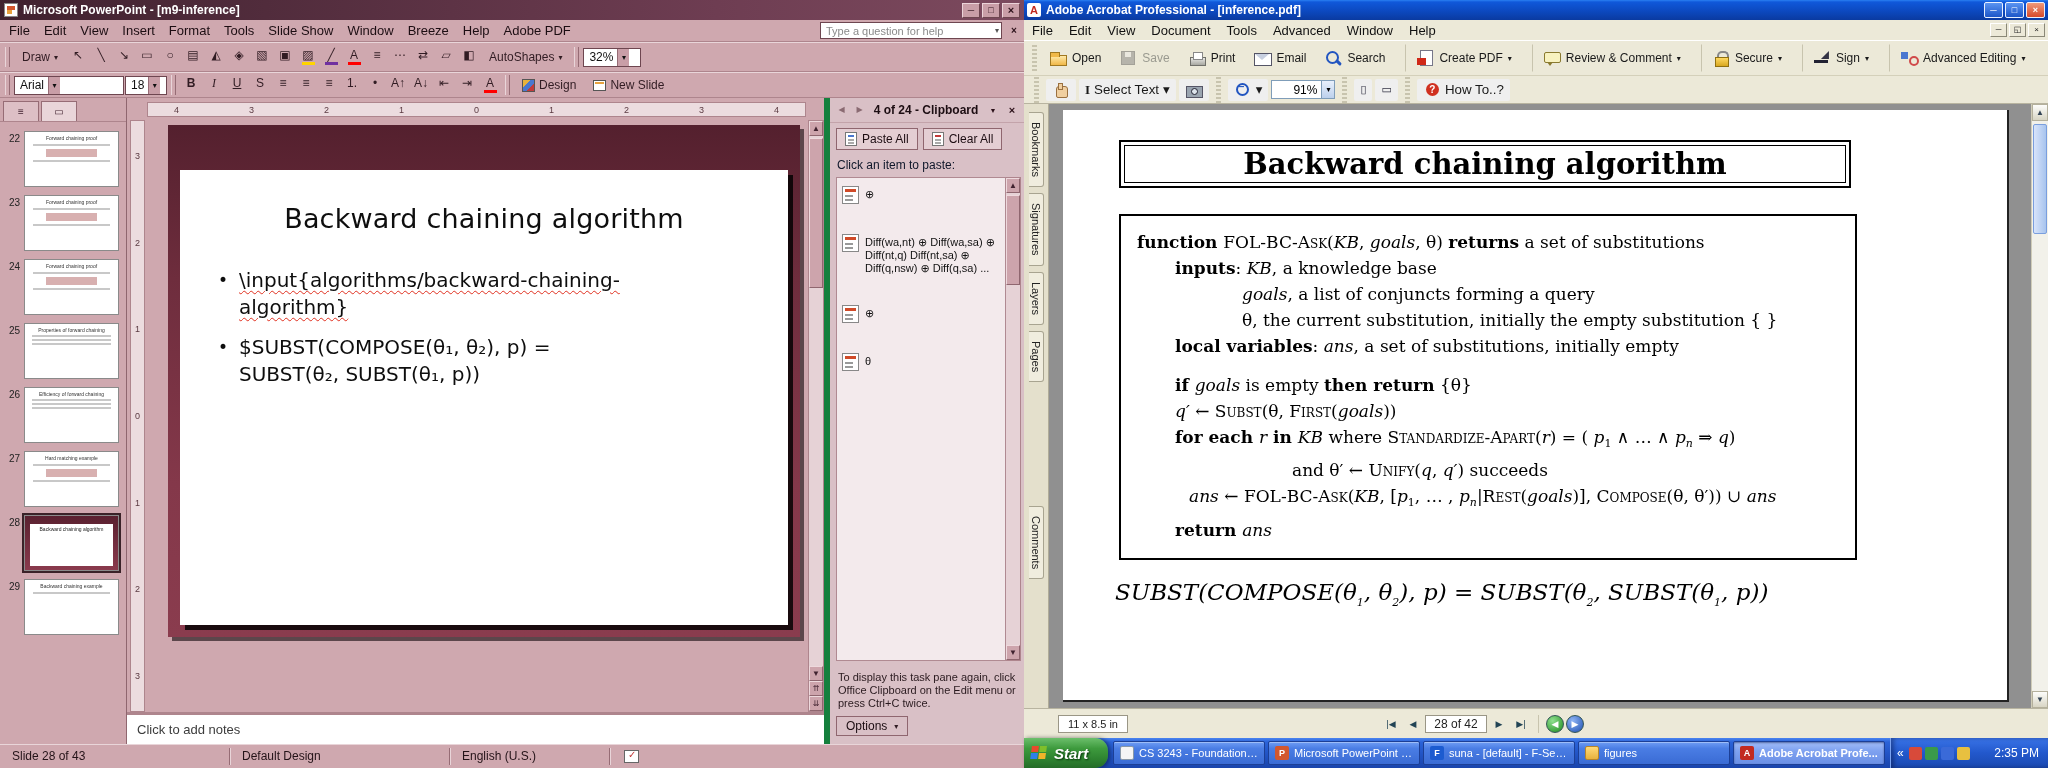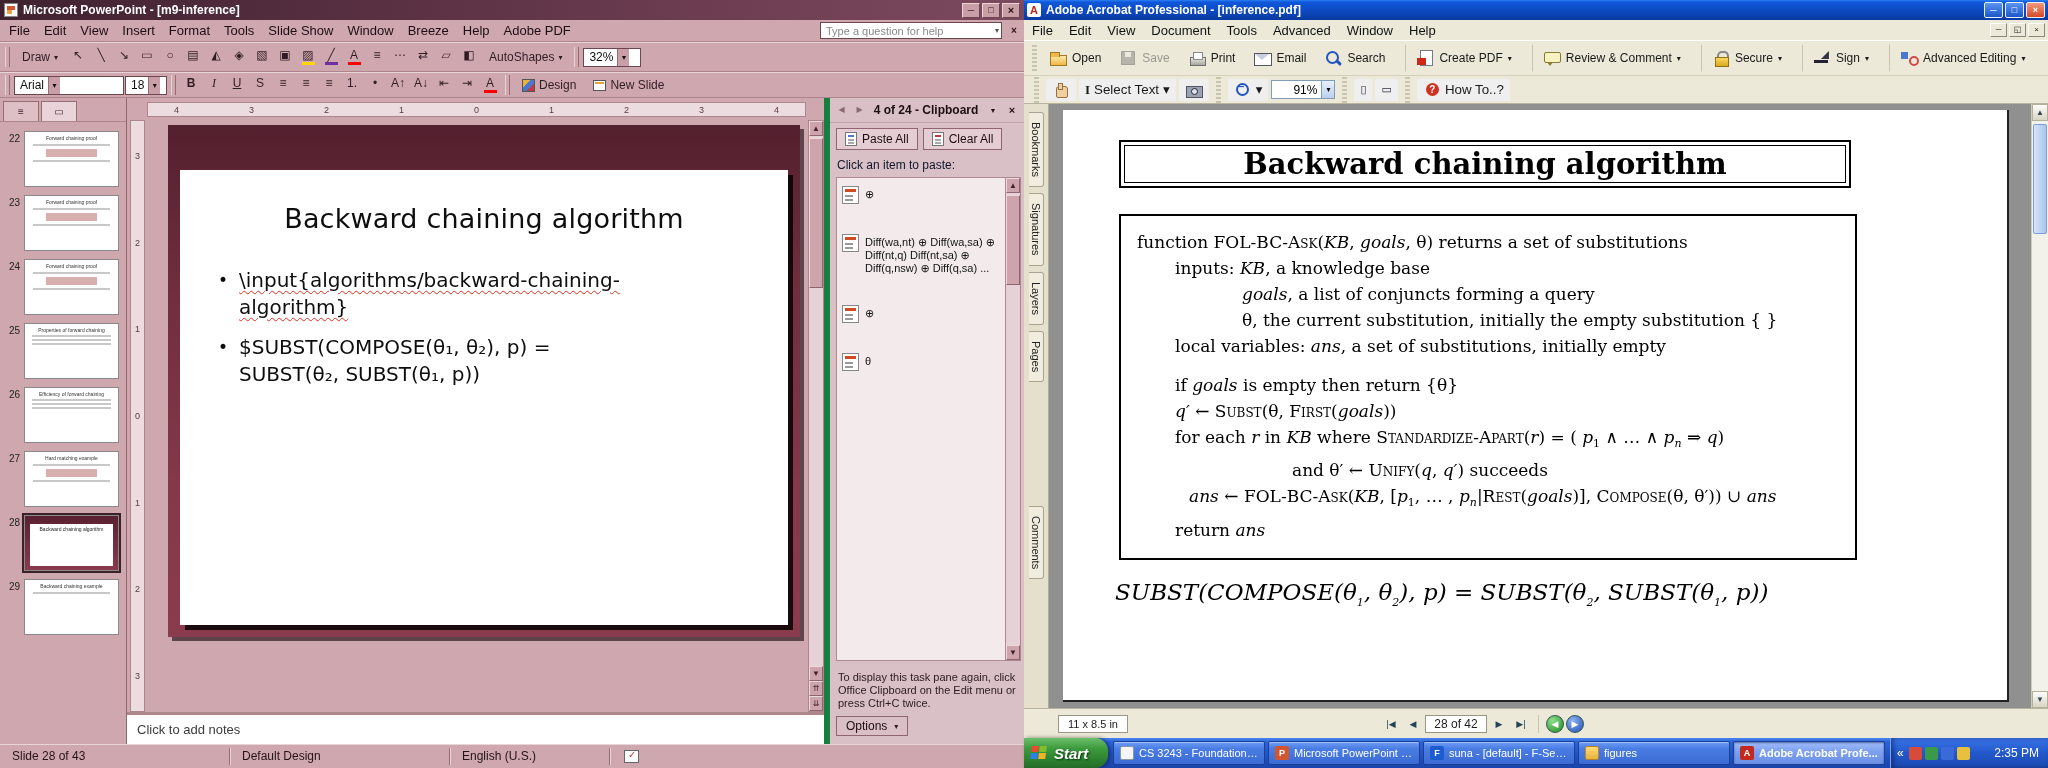--- a/index.html
+++ b/index.html
@@ -191,21 +191,21 @@
 .ac-tab{writing-mode:vertical-rl;font-size:11px;color:#222;background:#f0edde;border:1px solid #a8a490;border-left:none;border-radius:0 3px 3px 0;padding:9px 1px;white-space:nowrap;}
 .ac-tab:last-child{margin-top:118px;}
 .ac-doc{flex:1;background:#909090;position:relative;min-width:0;overflow:hidden;}
 .pdf-page{position:absolute;left:14px;top:6px;width:946px;height:592px;background:#fff;border-right:2px solid #222;border-bottom:2px solid #222;}
 .pdf-titlebox{position:absolute;left:56px;top:30px;width:732px;height:48px;border:2px solid #000;padding:3px;}
 .pdf-titlebox-inner{width:100%;height:100%;border:1px solid #000;display:flex;align-items:center;justify-content:center;}
 .pdf-title{font-family:"DejaVu Serif",serif;font-weight:bold;font-size:29px;color:#000;}
 .pdf-algobox{position:absolute;left:56px;top:104px;width:738px;height:346px;border:2px solid #000;padding:13px 16px;font-family:"DejaVu Serif",serif;font-size:17px;color:#000;}
 .algo-line{line-height:26px;white-space:nowrap;}
 .algo-spacer{height:13px;}
-.seg-b{font-weight:normal;}
+.seg-b{font-weight:bold;}
 .seg-i{font-style:italic;}
 .seg-sc{font-variant:small-caps;}
 .pdf-algobox sub,.pdf-formula sub{font-size:11px;}
 .pdf-formula{position:absolute;left:52px;top:466px;font-family:"DejaVu Serif",serif;font-size:23px;color:#000;}
 .pdf-formula .algo-line{line-height:32px;text-align:center;}
 .ac-scroll{width:17px;background:#f2f1ea;border-left:1px solid #d0ccb8;display:flex;flex-direction:column;flex:none;}
 .ac-scroll .sbtn{height:17px;background:linear-gradient(180deg,#fdfdfb,#d8d5c4);border:1px solid #b4b09c;font-size:8px;color:#345;display:flex;align-items:center;justify-content:center;flex:none;}
 .ac-scroll .track{flex:1;position:relative;}
 .ac-scroll .thumb{position:absolute;left:1px;right:1px;top:3px;height:110px;background:linear-gradient(90deg,#d8e4fa,#a8c4ee);border:1px solid #7a9ede;border-radius:2px;}
 

